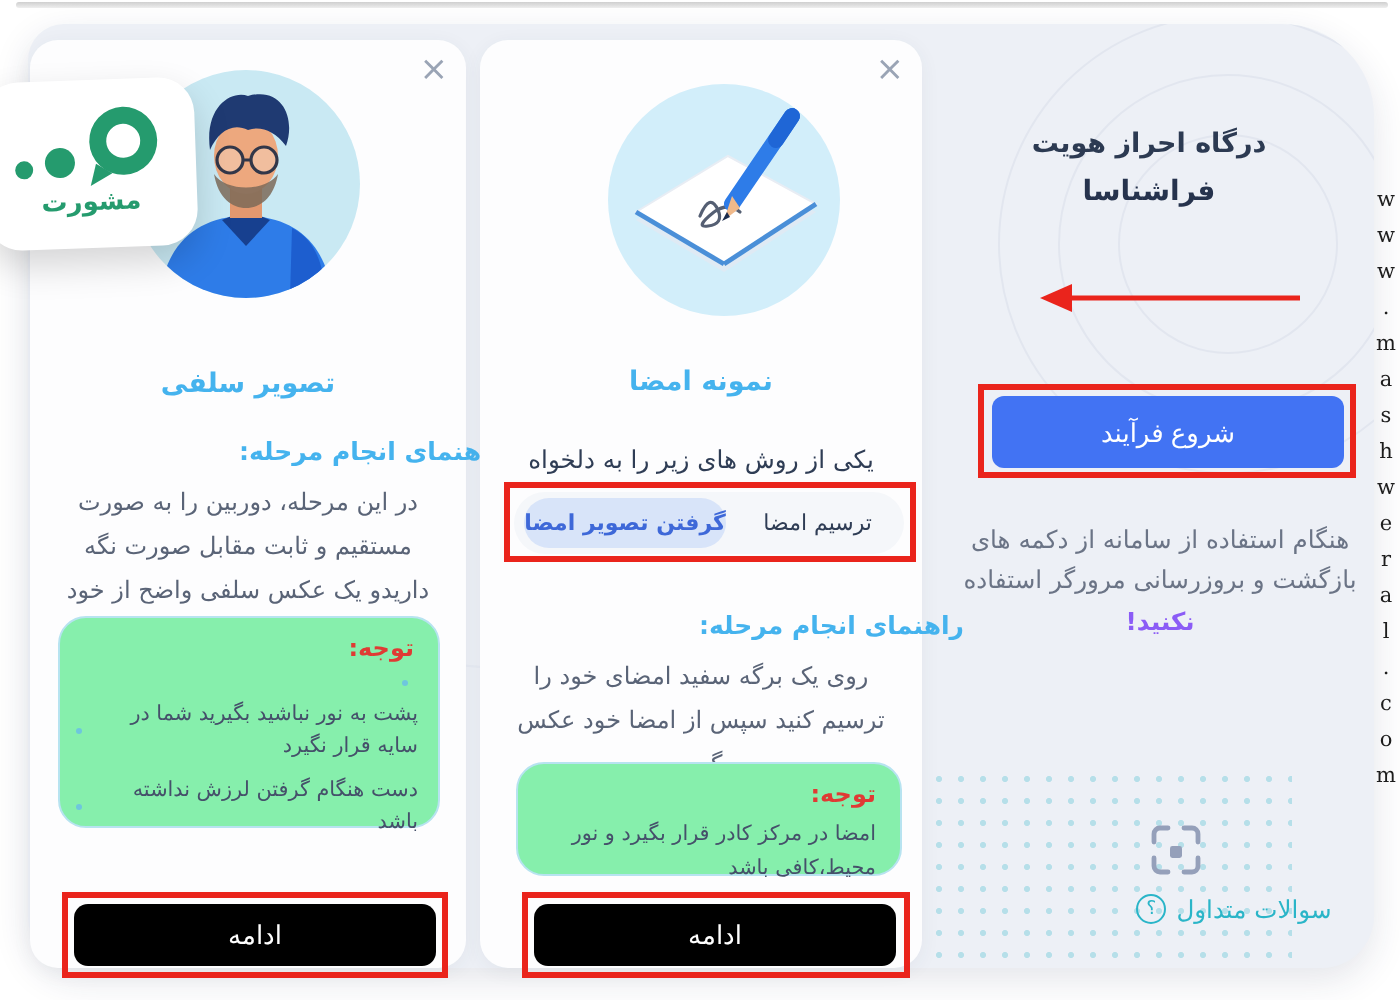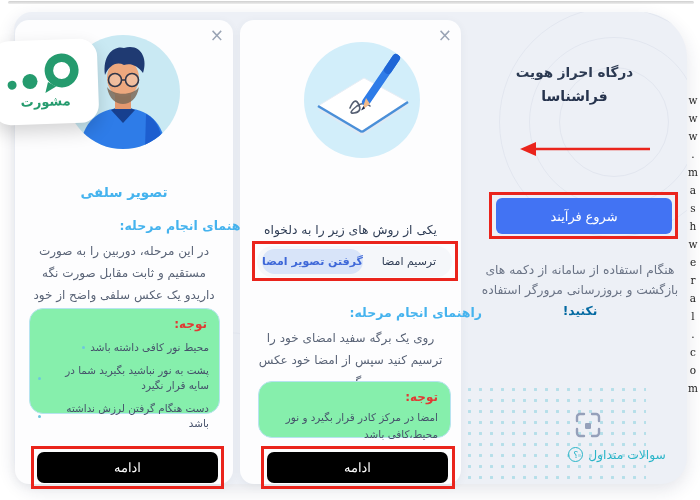--- a/index.html
+++ b/index.html
@@ -65,21 +65,21 @@
     position:absolute; left:5px; top:3px; width:101px; height:25px;
     background:#d8e4f9; border-radius:14px; color:#3e68d8; font-size:11px; font-weight:700;
     display:flex; align-items:center; justify-content:center; direction:rtl; cursor:pointer;
   }
   .tab-plain { position:absolute; right:16px; top:0; height:31px; display:flex; align-items:center; color:#2f3d55; font-size:11px; direction:rtl; cursor:pointer;text-align:center; }
 
   
   .rp-title { left:462px; top:64px; width:225px; text-align:center; color:#2c3a52; font-size:13.5px; font-weight:600; direction:rtl; }
   .rp-brand { left:462px; top:88px; width:225px; text-align:center; color:#26334d; font-size:14px; font-weight:700; direction:rtl; }
   .rp-info  { left:478px; top:260px; width:204px; text-align:center; direction:rtl; color:#6b7486; font-size:12.3px; line-height:1.65; }
-  .rp-info b { color:#0369a1; }
+  .rp-info b { color:#8b5cf6; }
   .faq-row { left:552px; top:447px; width:130px; display:flex; align-items:center; justify-content:center; gap:5px; }
   .faq-icon { width:15px; height:15px; border:1.5px solid #2ab5c8; border-radius:50%; color:#2ab5c8; font-size:9.5px; display:flex; align-items:center; justify-content:center; }
   .faq-label { color:#2ab5c8; font-size:12.3px; direction:rtl; }
 
   
   .anno { border:3px solid #ea241c; background:transparent; z-index:40; }
 
   
   .logo-card {
     left:-8px; top:40px; width:106px; height:84px; background:#fff;
@@ -128,21 +128,20 @@
   </div>
 
   <div class="panel-title" style="top:164px;">تصویر سلفی</div>
   <div class="guide-heading" style="top:198px;">راهنمای انجام مرحله:</div>
   <div class="guide-text" style="top:220px;">در این مرحله، دوربین را به صورت مستقیم و ثابت مقابل صورت نگه داریدو یک عکس سلفی واضح از خود بگیرید.</div>
 
   <div class="note-box" style="left:14px; top:288px; width:191px; height:106px;">
     <div class="note-heading">توجه:</div>
     <div class="note-row">
       <span class="bullet-dot"></span>
-      <span class="bullet-text">محیط نور کافی داشته باشد</span>
     </div>
     <div class="note-row">
       <span class="bullet-dot"></span>
       <span class="bullet-text">پشت به نور نباشید بگیرید شما در سایه قرار نگیرد</span>
     </div>
     <div class="note-row">
       <span class="bullet-dot"></span>
       <span class="bullet-text">دست هنگام گرفتن لرزش نداشته باشد</span>
     </div>
   </div>
@@ -160,20 +159,21 @@
       <line x1="14" y1="64" x2="58" y2="90" stroke="#4a8fd8" stroke-width="2.4"></line>
       <line x1="58" y1="90" x2="104" y2="60" stroke="#4a8fd8" stroke-width="2.4"></line>
       <path d="M46,66 q5,-12 9,-3 q3,7 -5,8 q-7,1 3,-7 q7,-5 13,0" fill="none" stroke="#555f73" stroke-width="1.6" stroke-linecap="round"></path>
       <line x1="92" y1="16" x2="62" y2="60" stroke="#2e7ce8" stroke-width="8" stroke-linecap="round"></line>
       <line x1="92" y1="16" x2="84" y2="28" stroke="#1f66d6" stroke-width="8" stroke-linecap="round"></line>
       <polygon points="62,56 66,62 58,68" fill="#f0b98a"></polygon>
       <polygon points="59.5,64 61,66.5 57,68.5" fill="#1a2c4e"></polygon>
     </svg>
   </div>
 
+  <div class="panel-title" style="top:163px;">نمونه امضا</div>
   <div class="guide-text" style="top:199px; color:#2f3d55; font-size:12.3px;">یکی از روش های زیر را به دلخواه انتخاب کنید</div>
 
   <div class="tab-group">
     <div class="tab-selected">گرفتن تصویر امضا</div>
     <div class="tab-plain">ترسیم امضا</div>
   </div>
 
   <div class="guide-heading" style="top:285px; padding:0 13px;">راهنمای انجام مرحله:</div>
   <div class="guide-text" style="top:307px;">روی یک برگه سفید امضای خود را ترسیم کنید سپس از امضا خود عکس بگیرید</div>
 

